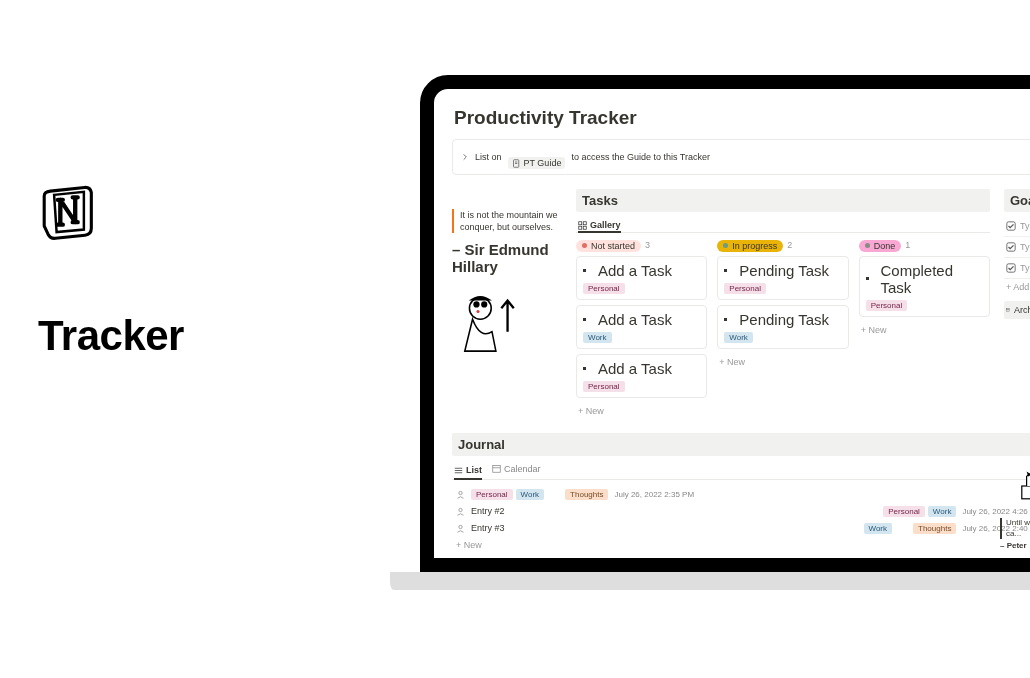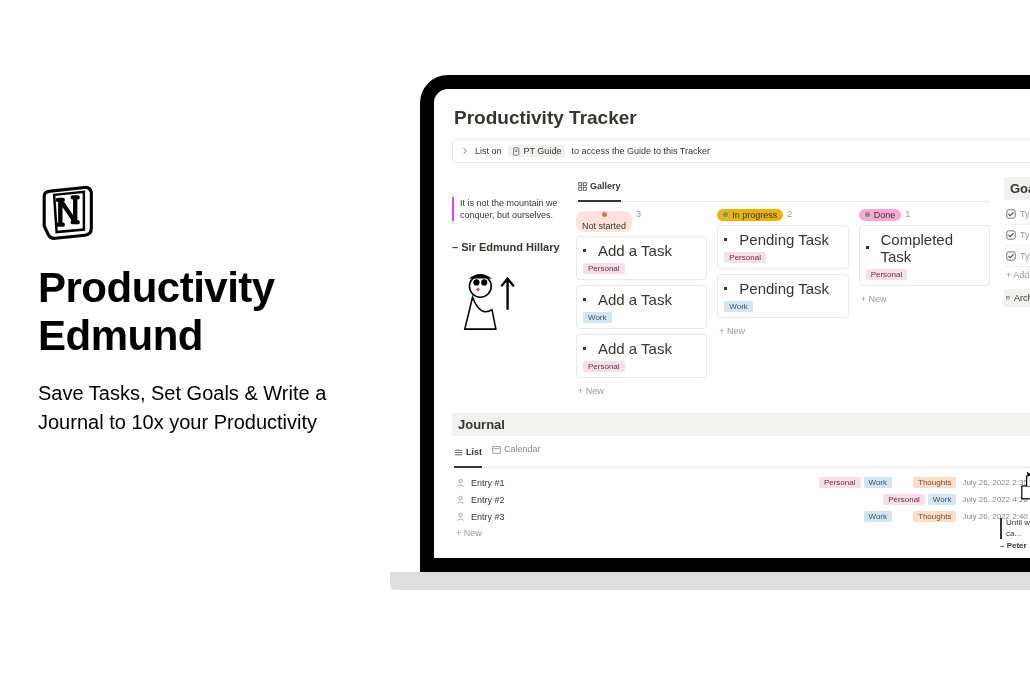--- a/index.html
+++ b/index.html
@@ -84,39 +84,40 @@
 }
 .callout svg { flex-shrink: 0; }
 .pt-guide {
   background: #f1f1ef;
   border-radius: 3px;
   padding: 1px 4px;
   display: inline-flex;
   align-items: center;
   gap: 3px;
   font-size: 9px;
+  margin-top: 12px;
 }
 
 .cols {
   display: flex;
   gap: 14px;
 }
 .col-quote {
   width: 110px;
   font-size: 9px;
   padding-top: 20px;
 }
 .quote-text {
-  border-left: 2px solid #d946ef;
+  border-left: 2px solid #f97316;
   padding-left: 6px;
-  margin-bottom: 20px;
+  margin-bottom: 8px;
   line-height: 1.35;
 }
 .quote-author {
-  font-size: 11px;
+  font-size: 15px;
   color: #37352f;
   font-weight: 600;
 }
 .illus {
   margin-top: 10px;
   width: 80px;
   height: 70px;
 }
 
 .col-tasks { flex: 1; }
@@ -133,23 +134,23 @@
 .view-tabs {
   display: flex;
   gap: 10px;
   padding: 4px 2px;
   border-bottom: 1px solid #e9e9e7;
   font-size: 9px;
   margin-bottom: 6px;
 }
 .view-tab {
   display: flex;
-  align-items: flex-end;
+  align-items: center;
   gap: 3px;
-  padding-bottom: 9px;
+  padding-bottom: 1px;
 }
 .view-tab.active {
   border-bottom: 2px solid #37352f;
   margin-bottom: -5px;
   font-weight: 600;
 }
 
 .board {
   display: flex;
   gap: 10px;
@@ -159,21 +160,21 @@
   display: inline-flex;
   align-items: center;
   gap: 4px;
   font-size: 9px;
   padding: 1px 6px;
   border-radius: 8px;
   margin-bottom: 4px;
 }
 .status-dot { width: 5px; height: 5px; border-radius: 50%; display: inline-block; }
 .status-count { font-size: 9px; color: #999; margin-left: 4px; }
-.pill-notstarted { background: #ffe2dd; flex-direction: column; }
+.pill-notstarted { background: #ffe2dd; }
 .pill-notstarted .status-dot { background: #e16f64; }
 .pill-inprogress { background: #eab308; }
 .pill-inprogress .status-dot { background: #6c9b7d; }
 .pill-done { background: #f9a8d4; }
 .pill-done .status-dot { background: #8a8a87; }
 
 .card {
   border: 1px solid #e9e9e7;
   border-radius: 4px;
   padding: 5px 6px;
@@ -269,24 +270,23 @@
 
 <div class="promo">
   <div class="notion-logo">
     <svg width="62" height="62" viewBox="0 0 100 100">
       <path d="M20 18 L75 12 Q84 11 86 20 L86 78 Q86 88 76 89 L28 94 Q20 95 16 87 L10 74 L10 26 Q10 19 20 18 Z" fill="#fff" stroke="#000" stroke-width="5"></path>
       <path d="M26 24 L74 19 L74 80 L30 84 Z" fill="none" stroke="#000" stroke-width="4"></path>
       <path d="M36 32 L36 72 M36 32 L60 68 M60 28 L60 68 M32 32 L40 32 M56 28 L64 28 M32 72 L40 72 M56 68 L64 68" stroke="#000" stroke-width="7" stroke-linecap="round"></path>
     </svg>
   </div>
   <h1 class="promo-title">
-    <span>Productivity</span><br>
-    <span>Edmund</span>
+    <br>
+    <span>Tracker</span>
   </h1>
-  <p class="promo-sub">Save Tasks, Set Goals &amp; Write a Journal to 10x your Productivity</p>
 </div>
 
 <div class="laptop">
   <div class="laptop-screen">
     <div class="app" style="position:relative; height:100%;">
 
       <div class="app-title">Productivity Tracker</div>
 
       <div class="callout">
         <svg width="8" height="8" viewBox="0 0 12 12">
@@ -314,20 +314,21 @@
             <circle cx="30" cy="25" r="4" fill="#000"></circle>
               <circle cx="40" cy="25" r="4" fill="#000"></circle>
             <path d="M20 20 Q35 8 50 20" fill="#000"></path>
             <path d="M25 44 Q35 70 50 60 L55 85 L15 85 Z" fill="#fff" stroke="#000" stroke-width="2"></path>
             <path d="M70 60 L70 20 M62 30 L70 20 L78 30" fill="none" stroke="#000" stroke-width="3"></path>
             <circle cx="32" cy="34" r="2" fill="#c44"></circle>
           </svg>
         </div>
 
         <div class="col-tasks">
+          <div class="section-header">Tasks</div>
           <div class="view-tabs">
             <div class="view-tab active">
               <svg width="9" height="9" viewBox="0 0 12 12">
                   <rect x="1" y="1" width="4" height="4" fill="none" stroke="#333"></rect>
                   <rect x="7" y="1" width="4" height="4" fill="none" stroke="#333"></rect>
                   <rect x="1" y="7" width="4" height="4" fill="none" stroke="#333"></rect>
                   <rect x="7" y="7" width="4" height="4" fill="none" stroke="#333"></rect>
                 </svg>
               <span>Gallery</span>
             </div>
@@ -456,21 +457,20 @@
               </svg>
             <span style="color:#888;">Calendar</span>
           </div>
         </div>
 
         <div class="journal-row">
           <svg class="person-icon" width="9" height="9" viewBox="0 0 12 12">
               <circle cx="6" cy="4" r="2.2" fill="none" stroke="#888"></circle>
               <path d="M2 11 Q6 7 10 11" fill="none" stroke="#888"></path>
             </svg>
-          <span class="entry-title">Entry #1</span>
           <span class="tags">
             <span class="tag tag-personal">Personal</span>
             <span class="tag tag-work">Work</span>
             <span class="tag tag-thoughts">Thoughts</span>
           </span>
           <span class="date">July 26, 2022 2:35 PM</span>
         </div>
         <div class="journal-row">
           <svg class="person-icon" width="9" height="9" viewBox="0 0 12 12">
               <circle cx="6" cy="4" r="2.2" fill="none" stroke="#888"></circle>

